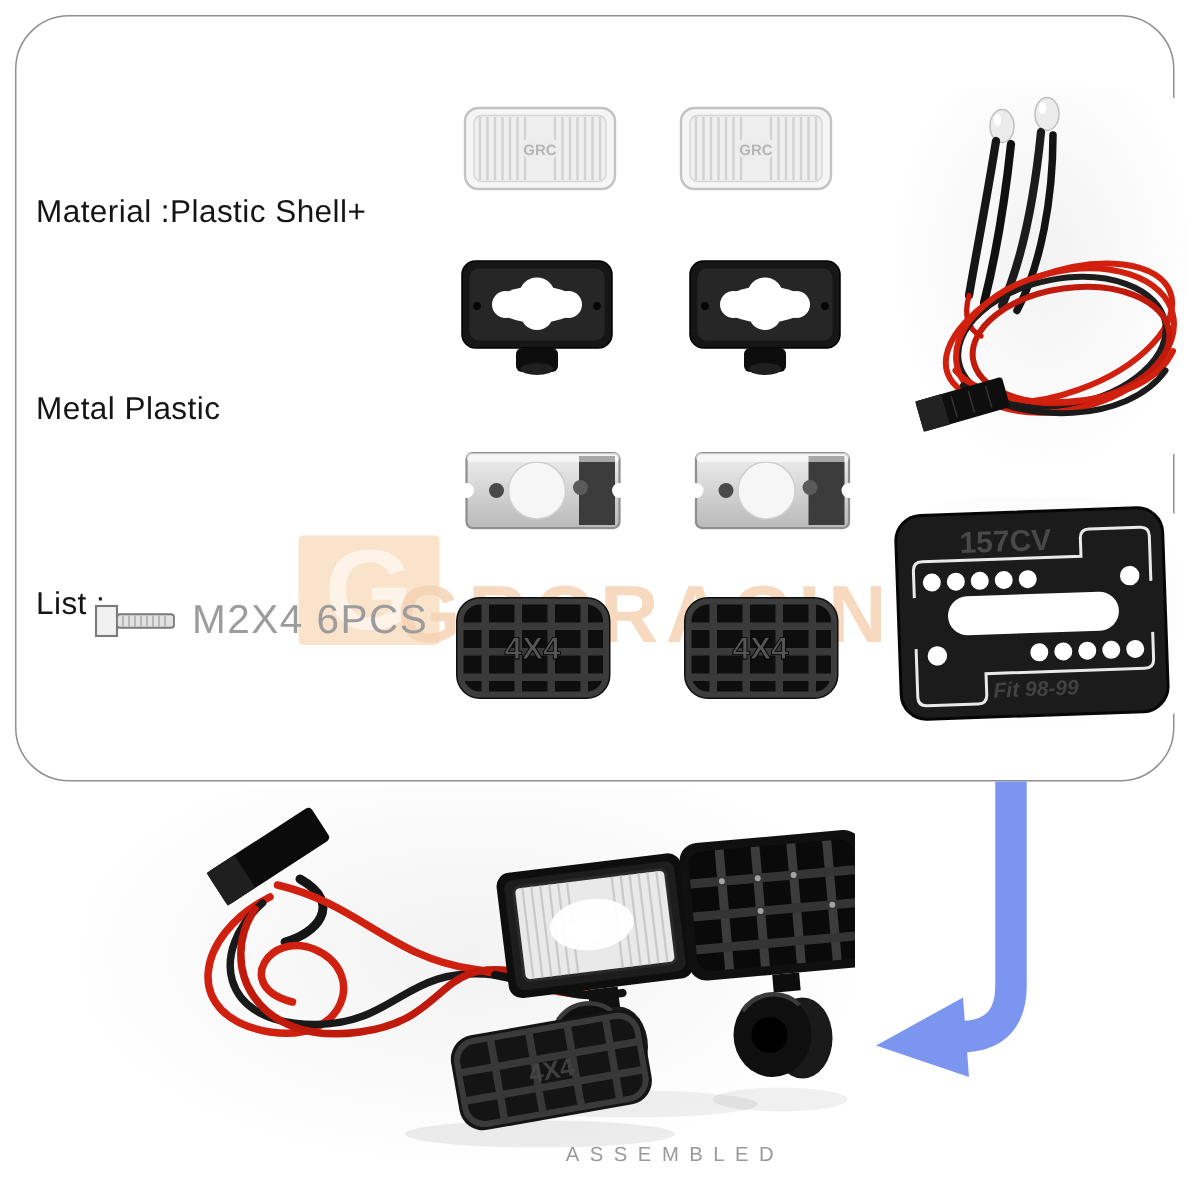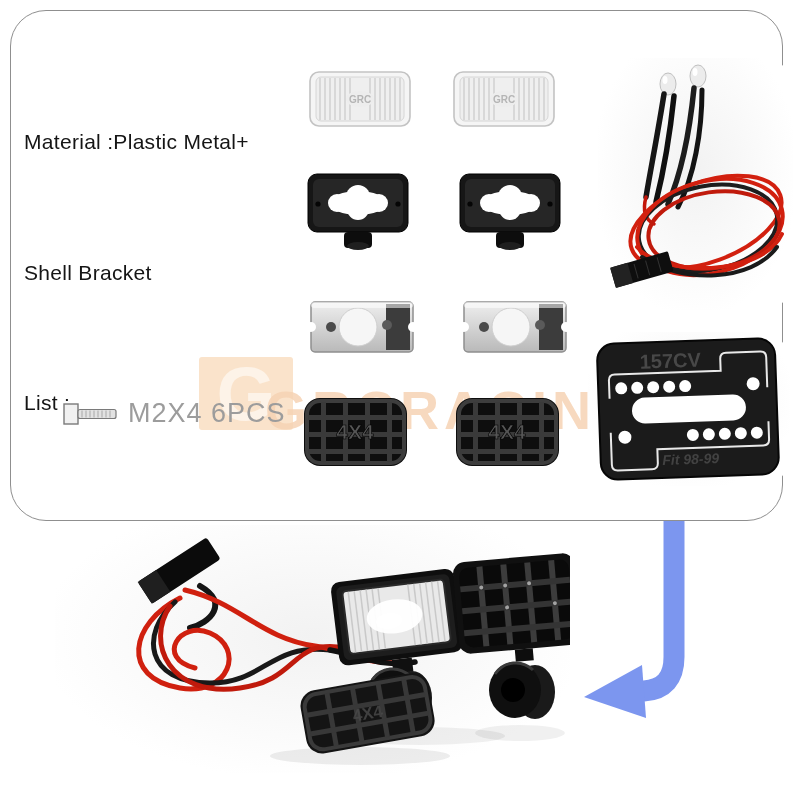--- a/index.html
+++ b/index.html
@@ -38,22 +38,22 @@
   <div class="panel"></div>
 
   <div class="wm">
     <div class="wm-logo">
       <span>G</span>
     </div>
     <div class="wm-text">GRCRACING</div>
   </div>
 
   <div class="specs">
-    <div>Material :Plastic Metal+</div>
-    <div>Shell Bracket</div>
+    <div>Material :Plastic Shell+</div>
+    <div>Metal Plastic</div>
     <div>List :</div>
   </div>
 
   <div class="hwrow">
     <svg width="58" height="26" viewBox="0 0 58 26">
       <rect x="2" y="3" width="14" height="20" fill="#f1f1f1" stroke="#7a7a7a" stroke-width="1.4"></rect>
       <rect x="16" y="8.5" width="38" height="9" rx="2" fill="#e2e2e2" stroke="#7a7a7a" stroke-width="1.2"></rect>
       <g stroke="#a8a8a8" stroke-width="1">
         <line x1="20" y1="9.5" x2="20" y2="16.5"></line>
           <line x1="24" y1="9.5" x2="24" y2="16.5"></line>
@@ -342,14 +342,15 @@
       </g>
       <text x="65" y="38" text-anchor="middle" font-size="17" font-weight="bold" fill="#4a4a4a" opacity=".8">4X4</text>
     </g>
   </svg>
 
   <svg class="part" style="left:560px;top:515px;z-index:3;" width="160" height="215" viewBox="0 0 160 215">
     <path d="M114,6 L114,142 Q114,174 84,176 L76,176" fill="none" stroke="#7c96ef" stroke-width="21"></path>
     <polygon points="24,182 82,150 86,203" fill="#7c96ef"></polygon>
   </svg>
 
+  <div class="assembled-caption">ASSEMBLED</div>
 
 </div>
 
 </body></html>

